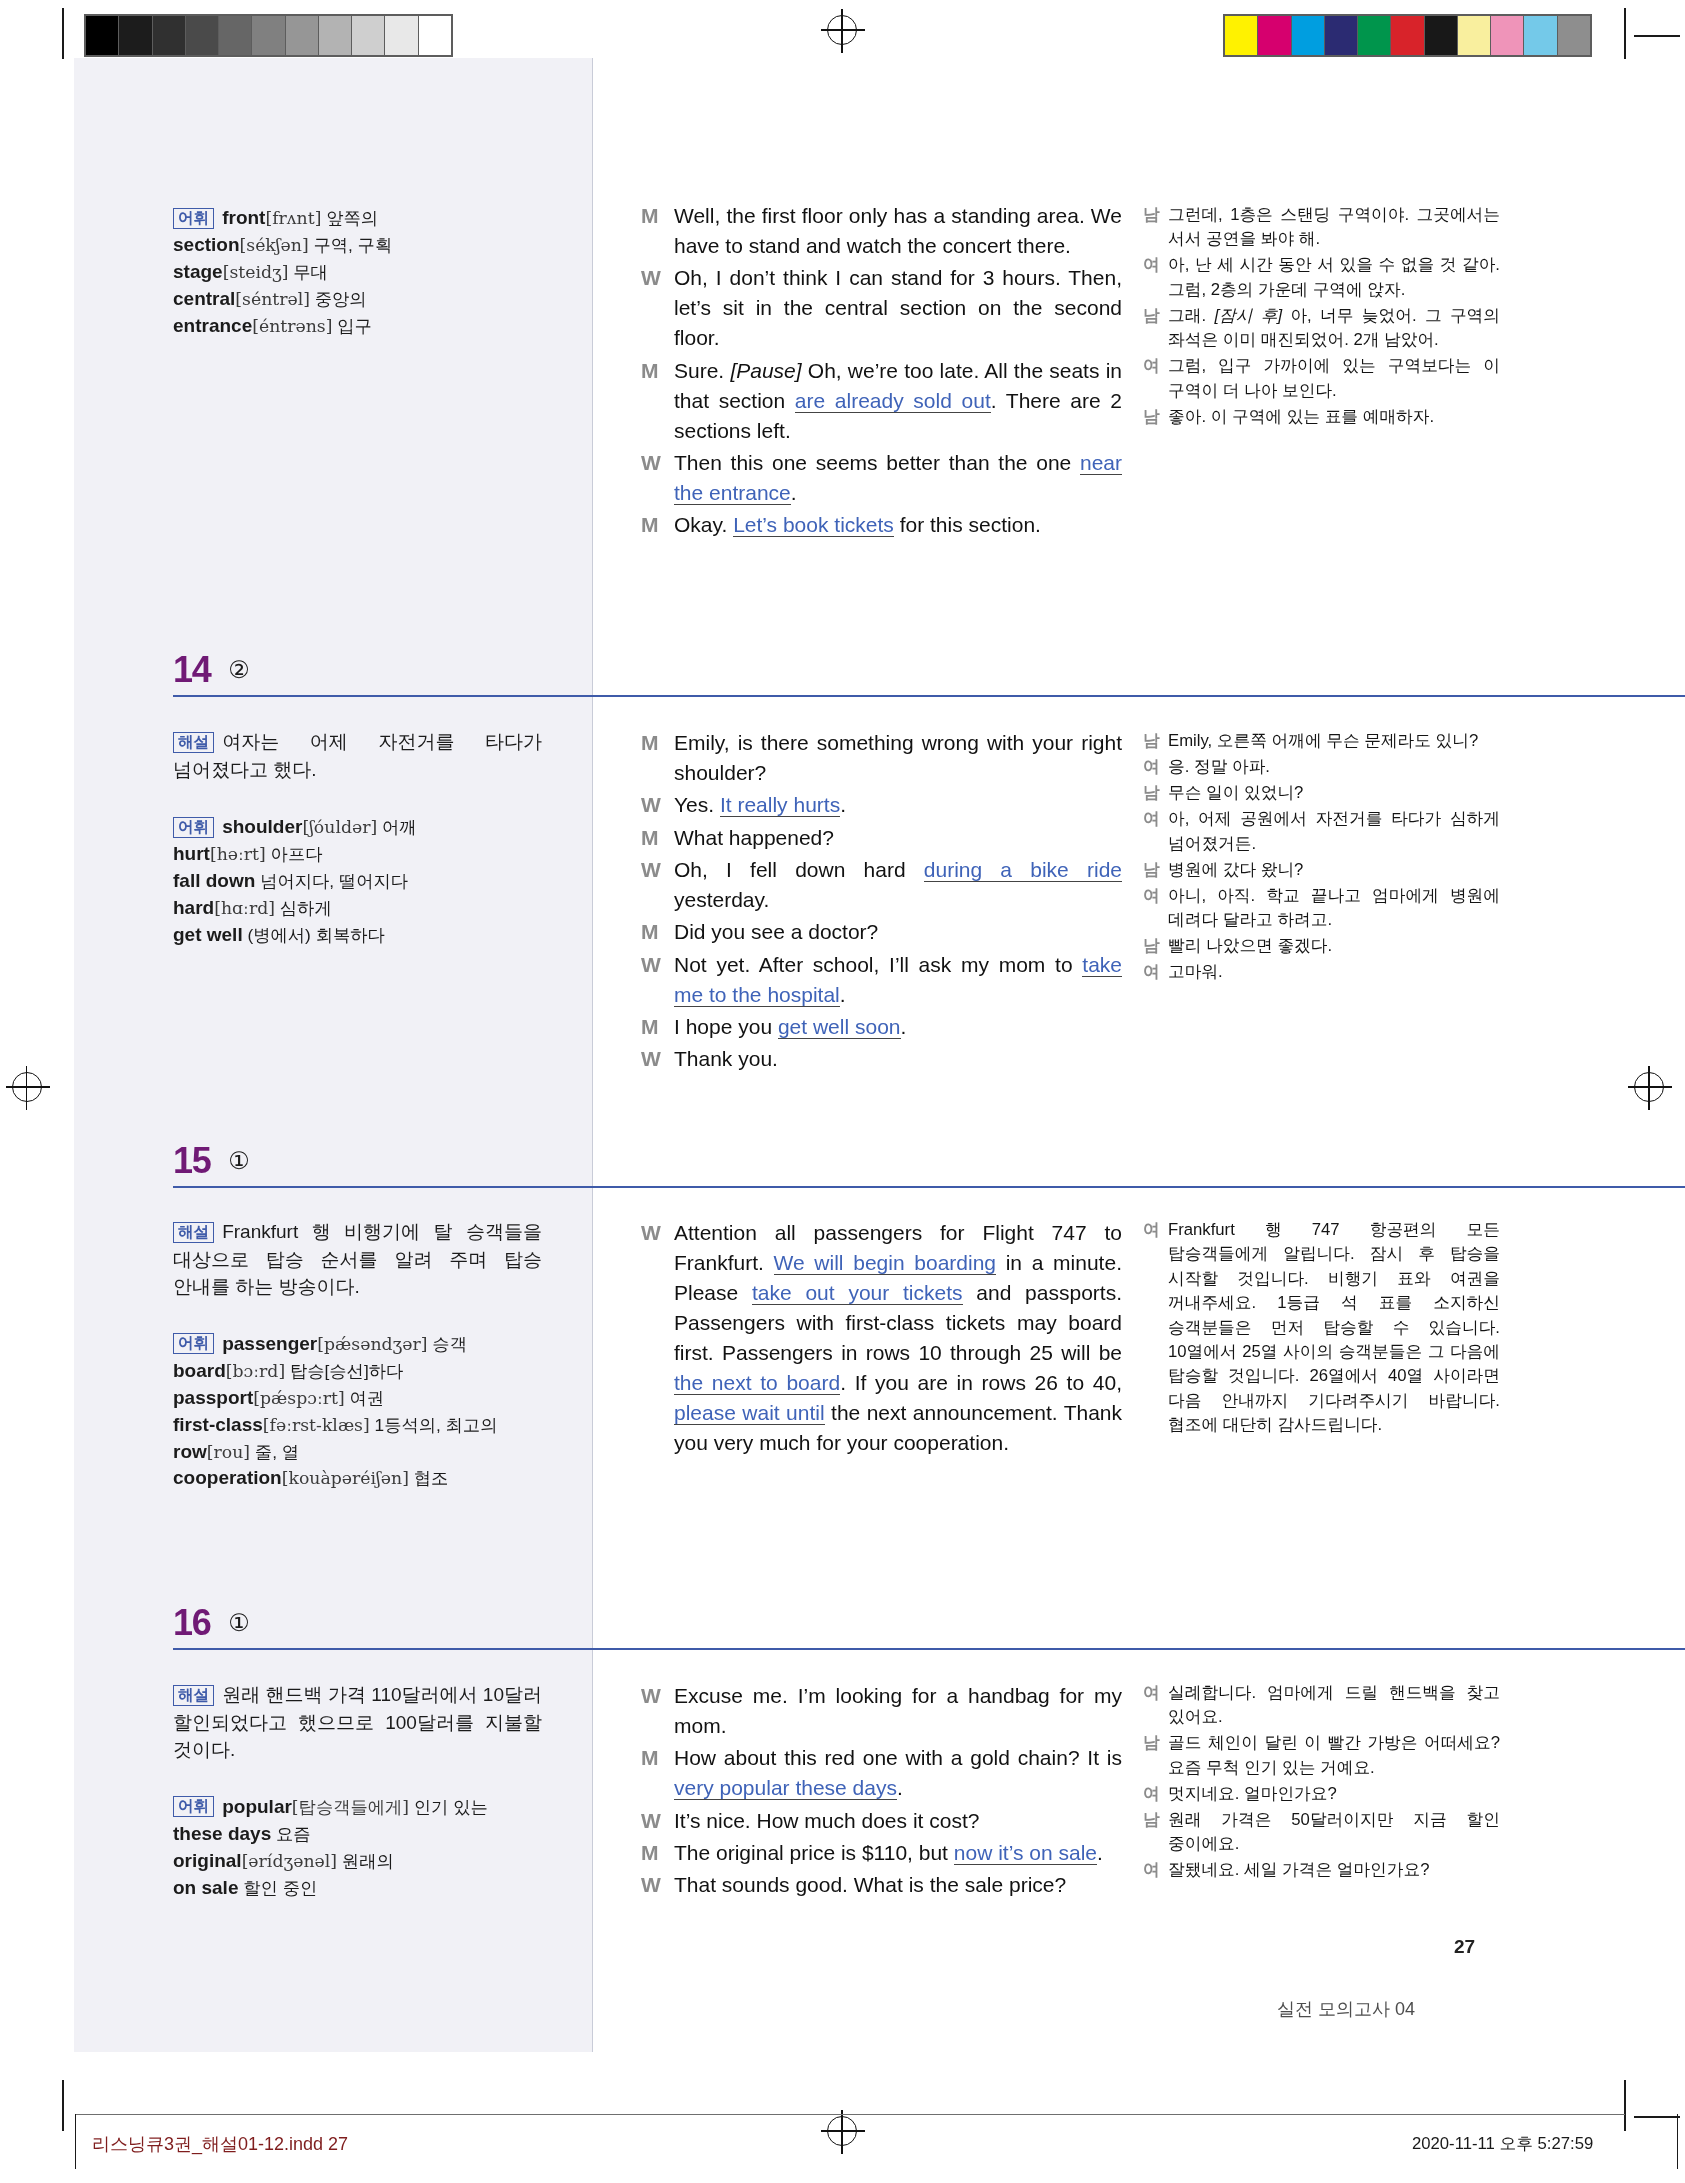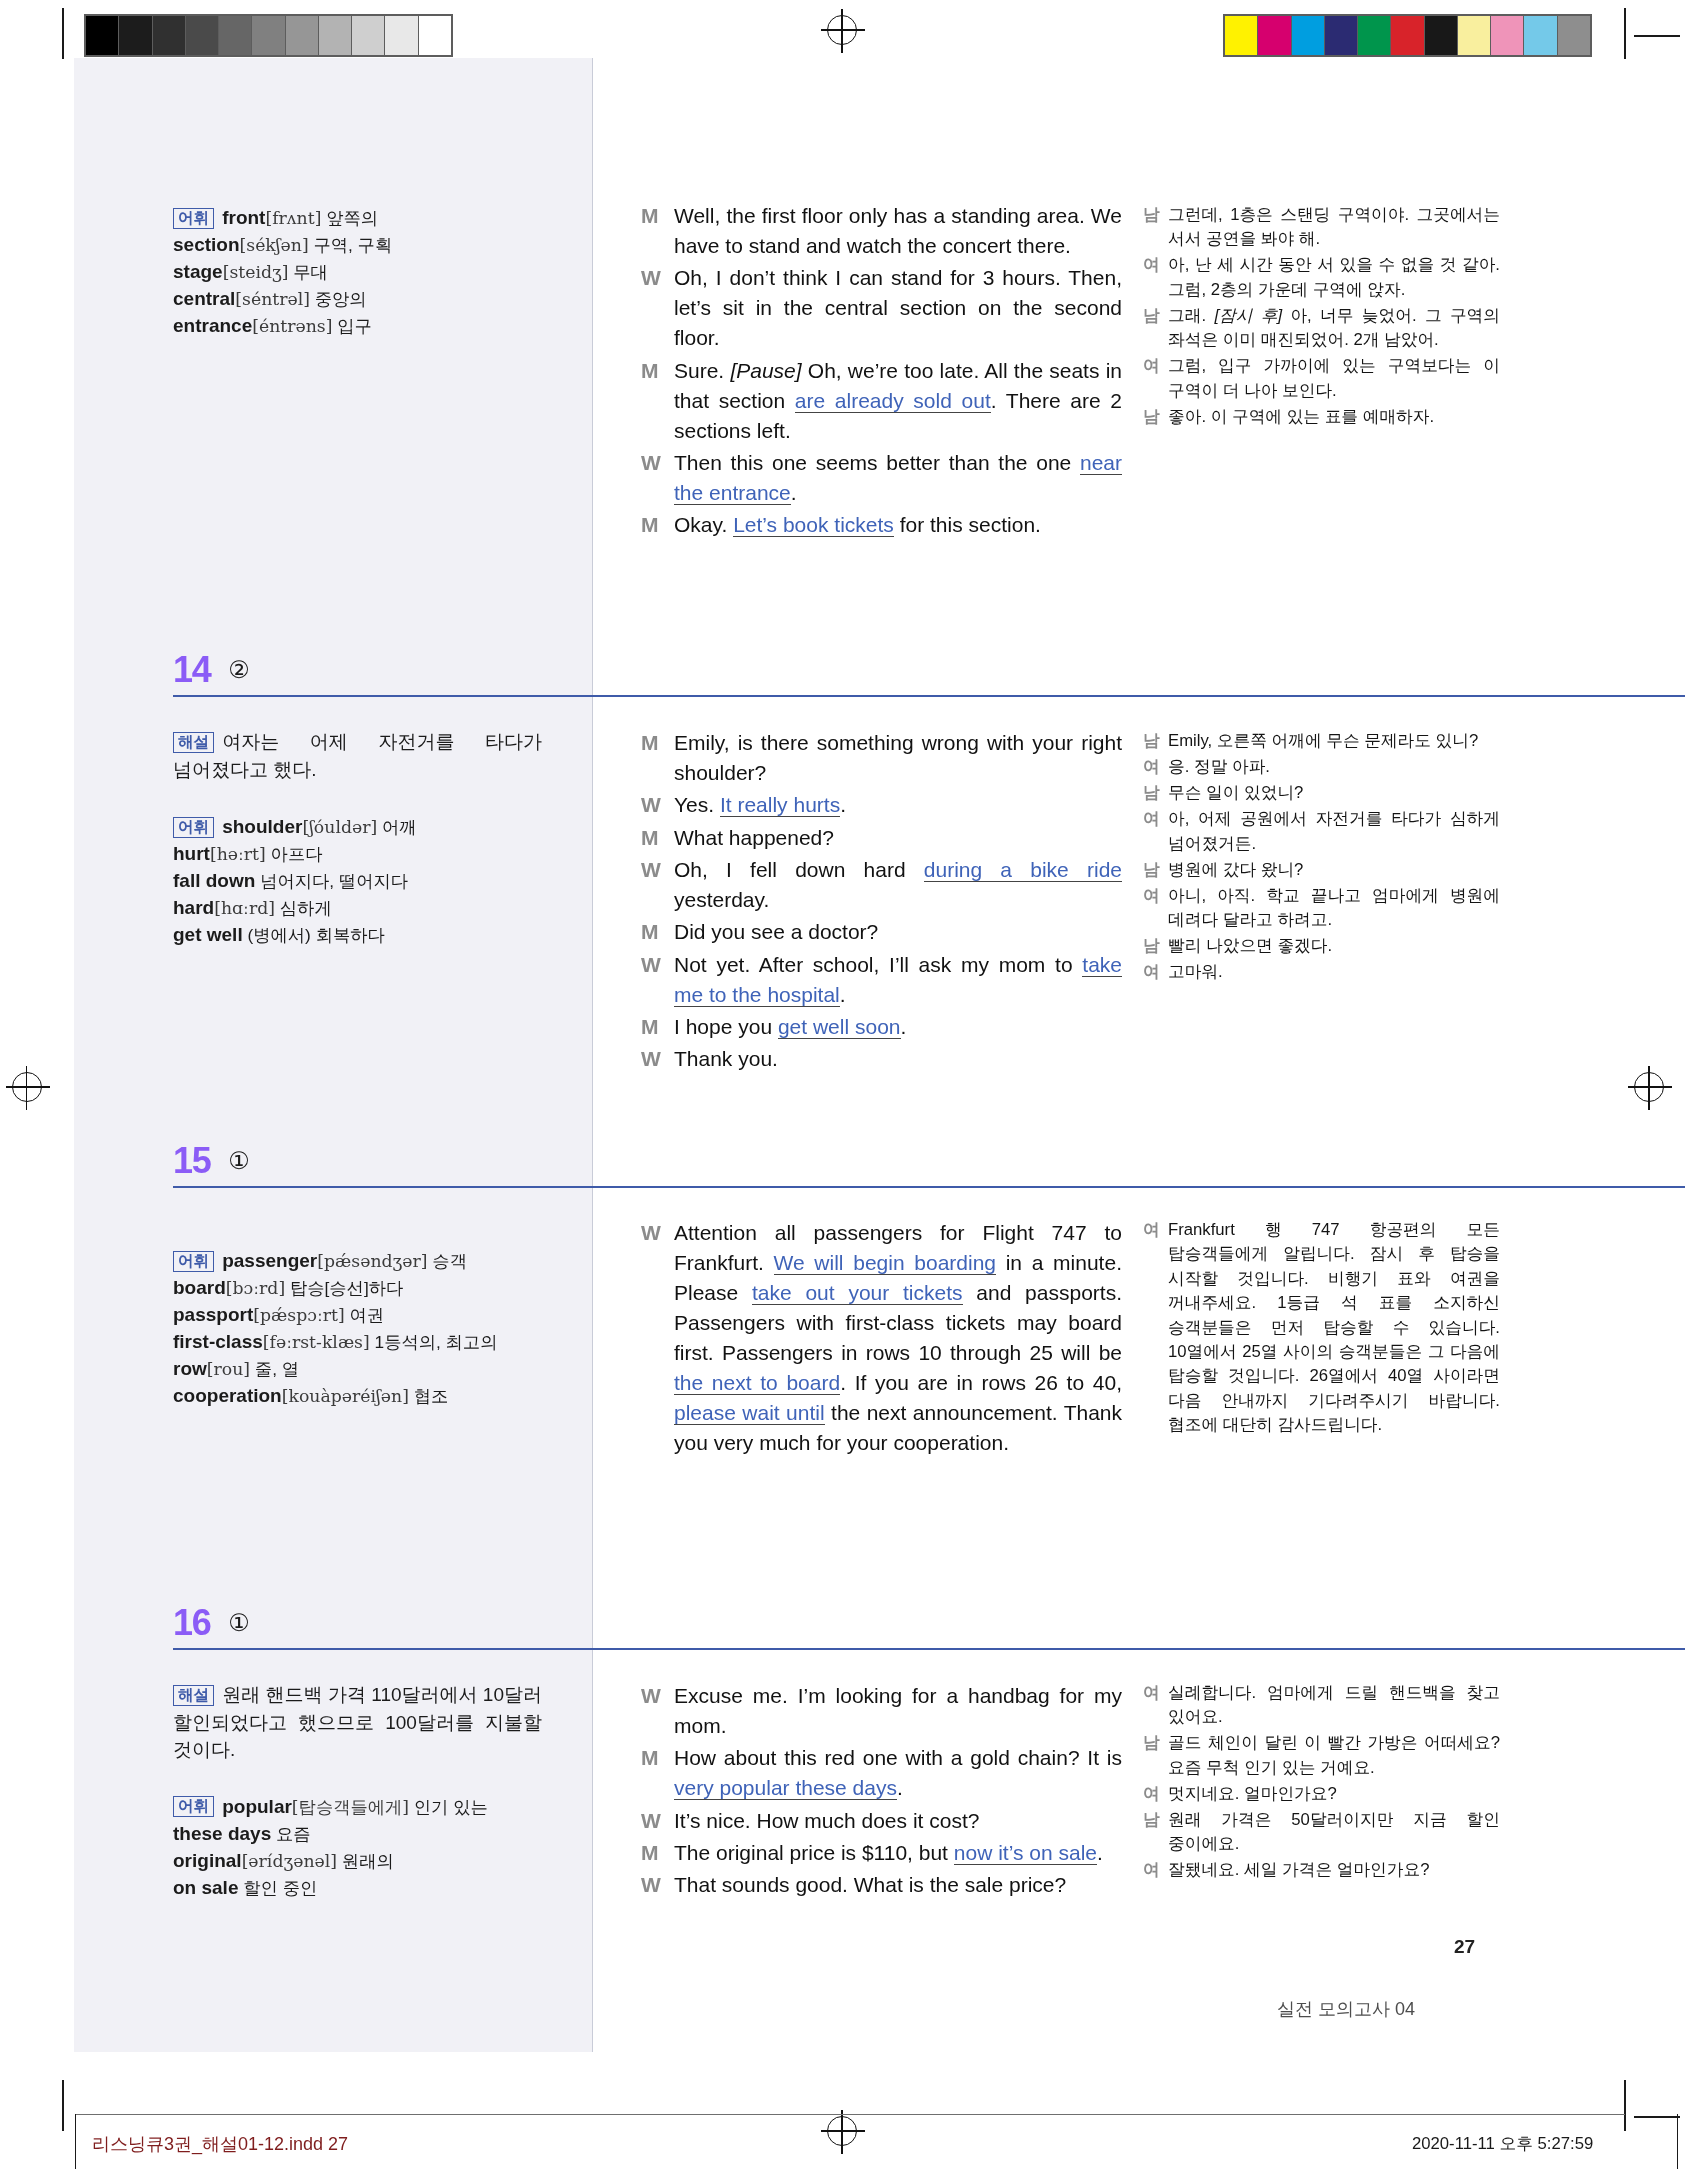--- a/index.html
+++ b/index.html
@@ -36,21 +36,21 @@
     position:absolute;left:592px;top:58px;width:1.2px;height:1994px;
     background:#c9ccd8;
   }
   .col-left{position:absolute;left:173px;width:369px;}
   .col-mid{position:absolute;left:641px;width:481px;}
   .col-right{position:absolute;left:1143px;width:357px;}
 
   
   .qhead{position:absolute;left:173px;right:0;}
   .qnum{
-    font-size:36px;font-weight:bold;color:#8b5cf6;letter-spacing:-1.2px;
+    font-size:36px;font-weight:bold;color:#701a75;letter-spacing:-1.2px;
     display:inline-block;vertical-align:middle;
   }
   .qans{
     font-size:24px;color:#1b1b1b;display:inline-block;vertical-align:middle;
     margin-left:15px;
   }
   .qrule{
     position:absolute;left:173px;right:0;height:2.3px;background:#3f5ba9;
   }
 
@@ -295,20 +295,23 @@
     </div>
 </div>
 
 <div class="qhead" style="top:1140px;">
   <span class="qnum">15</span>
   <span class="qans">①</span>
 </div>
 <div class="qrule" style="top:1186px;"></div>
 
 <div class="col-left" style="top:1218px;">
+  <div class="kr-expl">
+    <span class="tag">해설</span><span>Frankfurt 행 비행기에 탈 승객들을 대상으로 탑승 순서를 알려 주며 탑승 안내를 하는 방송이다.</span>
+  </div>
   <div class="vocab" style="margin-top:30px;">
     <span class="tag">어휘</span><span id="vq15"><span class="w">passenger</span><span class="ipa">[pǽsəndʒər]</span><span class="kr"> 승객</span><br><span class="w">board</span><span class="ipa">[bɔːrd]</span><span class="kr"> 탑승[승선]하다</span><br><span class="w">passport</span><span class="ipa">[pǽspɔːrt]</span><span class="kr"> 여권</span><br><span class="w">first-class</span><span class="ipa">[fəːrst-klæs]</span><span class="kr"> 1등석의, 최고의</span><br><span class="w">row</span><span class="ipa">[rou]</span><span class="kr"> 줄, 열</span><br><span class="w">cooperation</span><span class="ipa">[kouàpəréiʃən]</span><span class="kr"> 협조</span></span>
   </div>
 </div>
 <div class="col-mid" style="top:1218px;">
   <div class="dlg" id="dq15">
       <div class="line">
         <div class="spk">W</div>
         <div class="txt"><span>Attention all passengers for Flight 747 to Frankfurt. </span><span class="hl">We will begin boarding</span><span> in a minute. Please </span><span class="hl">take out your tickets</span><span> and passports. Passengers with first-class tickets may board first. Passengers in rows 10 through 25 will be </span><span class="hl">the next to board</span><span>. If you are in rows 26 to 40, </span><span class="hl">please wait until</span><span> the next announcement. Thank you very much for your cooperation.</span></div>
       </div>

